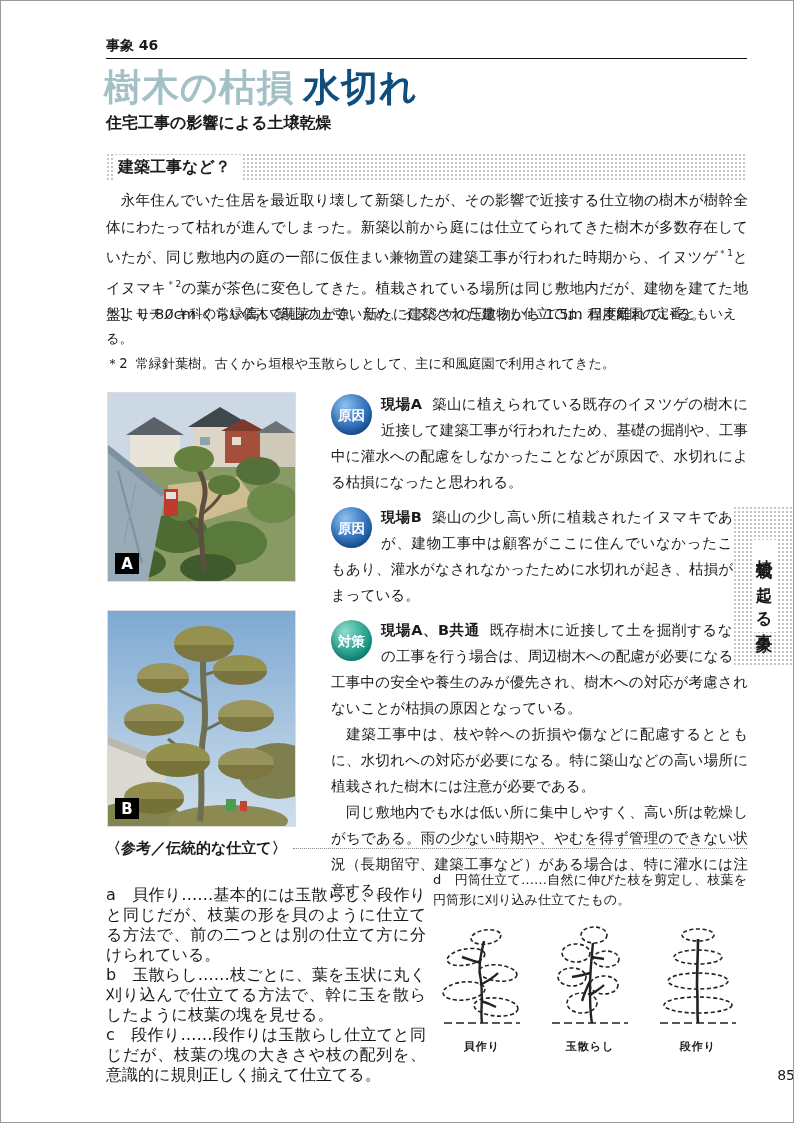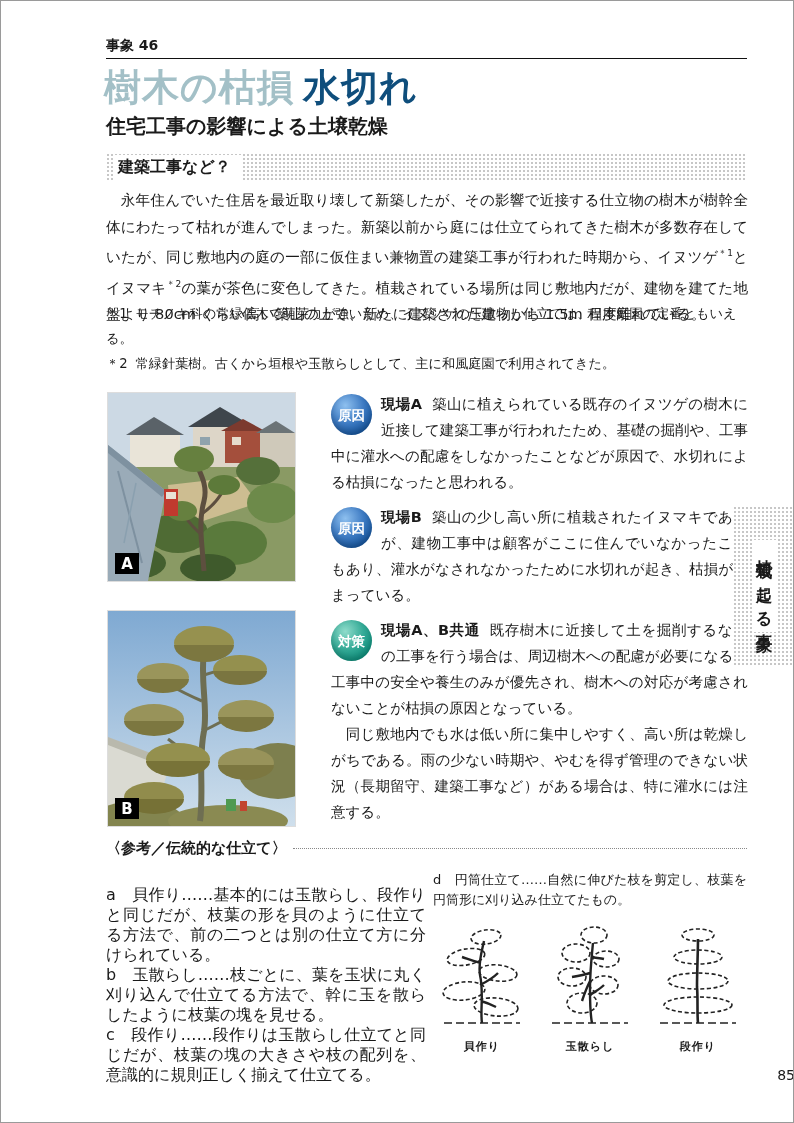--- a/index.html
+++ b/index.html
@@ -6,21 +6,21 @@
   body{font-family:"DejaVu Sans","Liberation Sans",sans-serif;color:#1a1a1a;}
   .page{position:relative;width:794px;height:1123px;background:#fff;box-sizing:border-box;
         border:1px solid #9a9a9a;border-radius:0;overflow:hidden;}
 
   
   .hdr-label{position:absolute;left:105px;top:36px;font-size:14px;font-weight:bold;}
   .hdr-rule{position:absolute;left:105px;top:57px;width:641px;height:0;border-top:1.6px solid #111;}
   .title{position:absolute;left:103px;top:62px;font-size:37px;font-weight:bold;letter-spacing:1px;white-space:nowrap;}
   .title .light{color:#a3c0c7;}
   .title .dark{color:#0f4e7c;margin-left:8px;font-family:Liberation Mono, monospace;}
-  .subtitle{position:absolute;left:105px;top:112px;font-size:20px;font-weight:bold;}
+  .subtitle{position:absolute;left:105px;top:112px;font-size:16px;font-weight:bold;}
 
   
   .halftone{background-color:#fff;
     background-image:radial-gradient(circle,#c7c7c7 1.15px,rgba(0,0,0,0) 1.3px);
     background-size:4px 4px;}
   .secbar{position:absolute;left:105px;width:641px;height:29px;display:flex;align-items:center;}
   .secbar span{background:#fff;font-size:16px;font-weight:bold;padding:2px 10px 2px 4px;margin-left:8px;}
   .secbar1{top:152px;}
   .secbar2{top:359px;}
 
@@ -185,20 +185,21 @@
       <span class="badge badge-cause">原因</span>
       <p><b class="site">現場A</b><span>築山に植えられている既存のイヌツゲの樹木に近接して建築工事が行われたため、基礎の掘削や、工事中に灌水への配慮をしなかったことなどが原因で、水切れによる枯損になったと思われる。</span></p>
     </div>
     <div class="block">
       <span class="badge badge-cause">原因</span>
       <p><b class="site">現場B</b><span>築山の少し高い所に植栽されたイヌマキであるが、建物工事中は顧客がここに住んでいなかったこともあり、灌水がなされなかったために水切れが起き、枯損が始まっている。</span></p>
     </div>
     <div class="block">
       <span class="badge badge-measure">対策</span>
       <p><b class="site">現場A、B共通</b><span>既存樹木に近接して土を掘削するなどの工事を行う場合は、周辺樹木への配慮が必要になる。工事中の安全や養生のみが優先され、樹木への対応が考慮されないことが枯損の原因となっている。</span></p>
+      <p>　建築工事中は、枝や幹への折損や傷などに配慮するとともに、水切れへの対応が必要になる。特に築山などの高い場所に植栽された樹木には注意が必要である。</p>
       <p>　同じ敷地内でも水は低い所に集中しやすく、高い所は乾燥しがちである。雨の少ない時期や、やむを得ず管理のできない状況（長期留守、建築工事など）がある場合は、特に灌水には注意する。</p>
     </div>
   </div>
 
   <div class="sidetab halftone">
     <span>植栽で起こる事象</span>
   </div>
 
   <div class="ref-heading">
     <span>〈参考／伝統的な仕立て〉</span>

